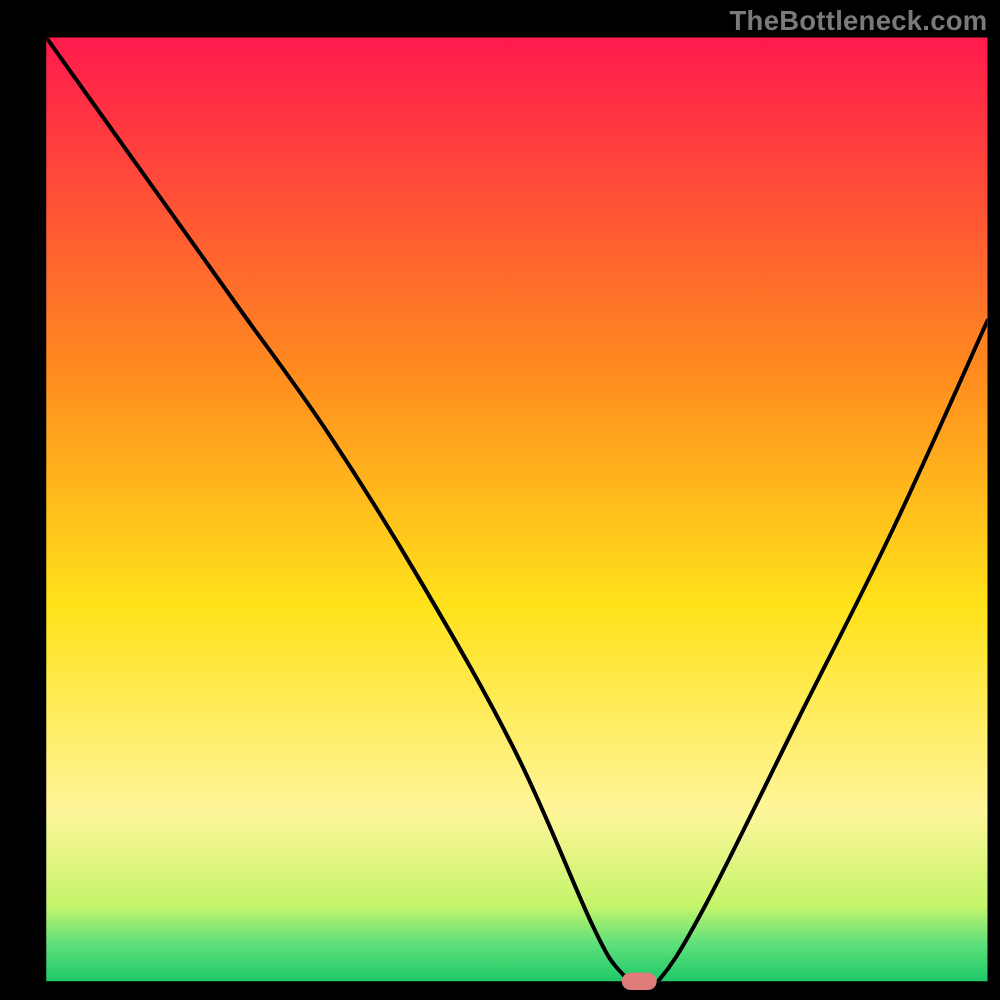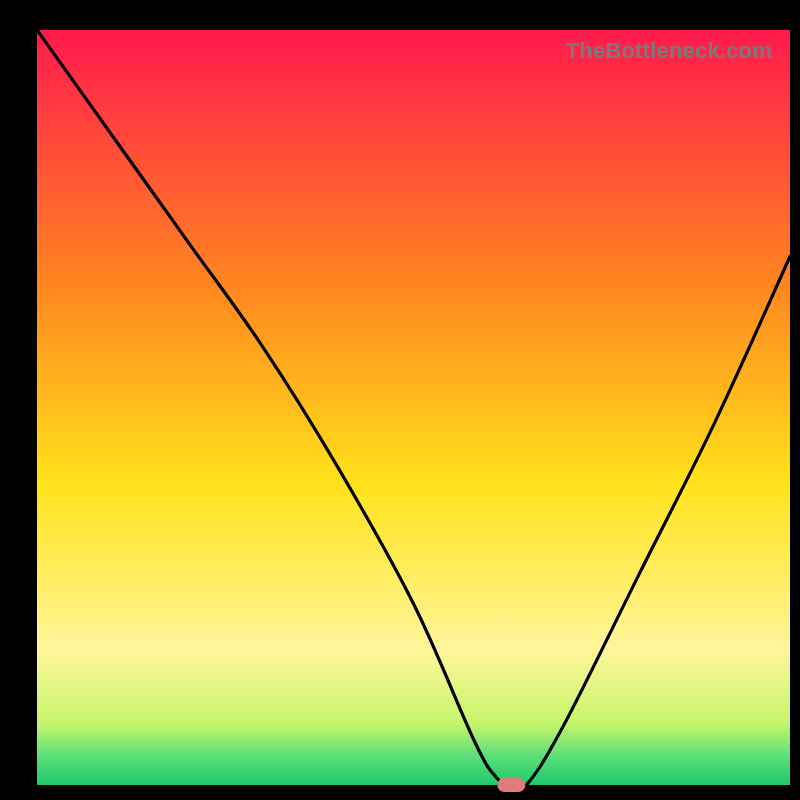--- a/index.html
+++ b/index.html
@@ -13,27 +13,26 @@
   }
   .stage {
     position: relative;
     width: 800px;
     height: 800px;
     background: #000;
   }
   .watermark {
     position: absolute;
     top: 4px;
-    right: 28px;
+    right: 10px;
     color: #7a7a7a;
     font-size: 22px;
     font-weight: 600;
     letter-spacing: 0.2px;
     user-select: none;
-    margin-top: 34px;
   }
   svg {
     position: absolute;
     left: 0;
     top: 0;
   }
 </style>
 </head>
 <body>
 

